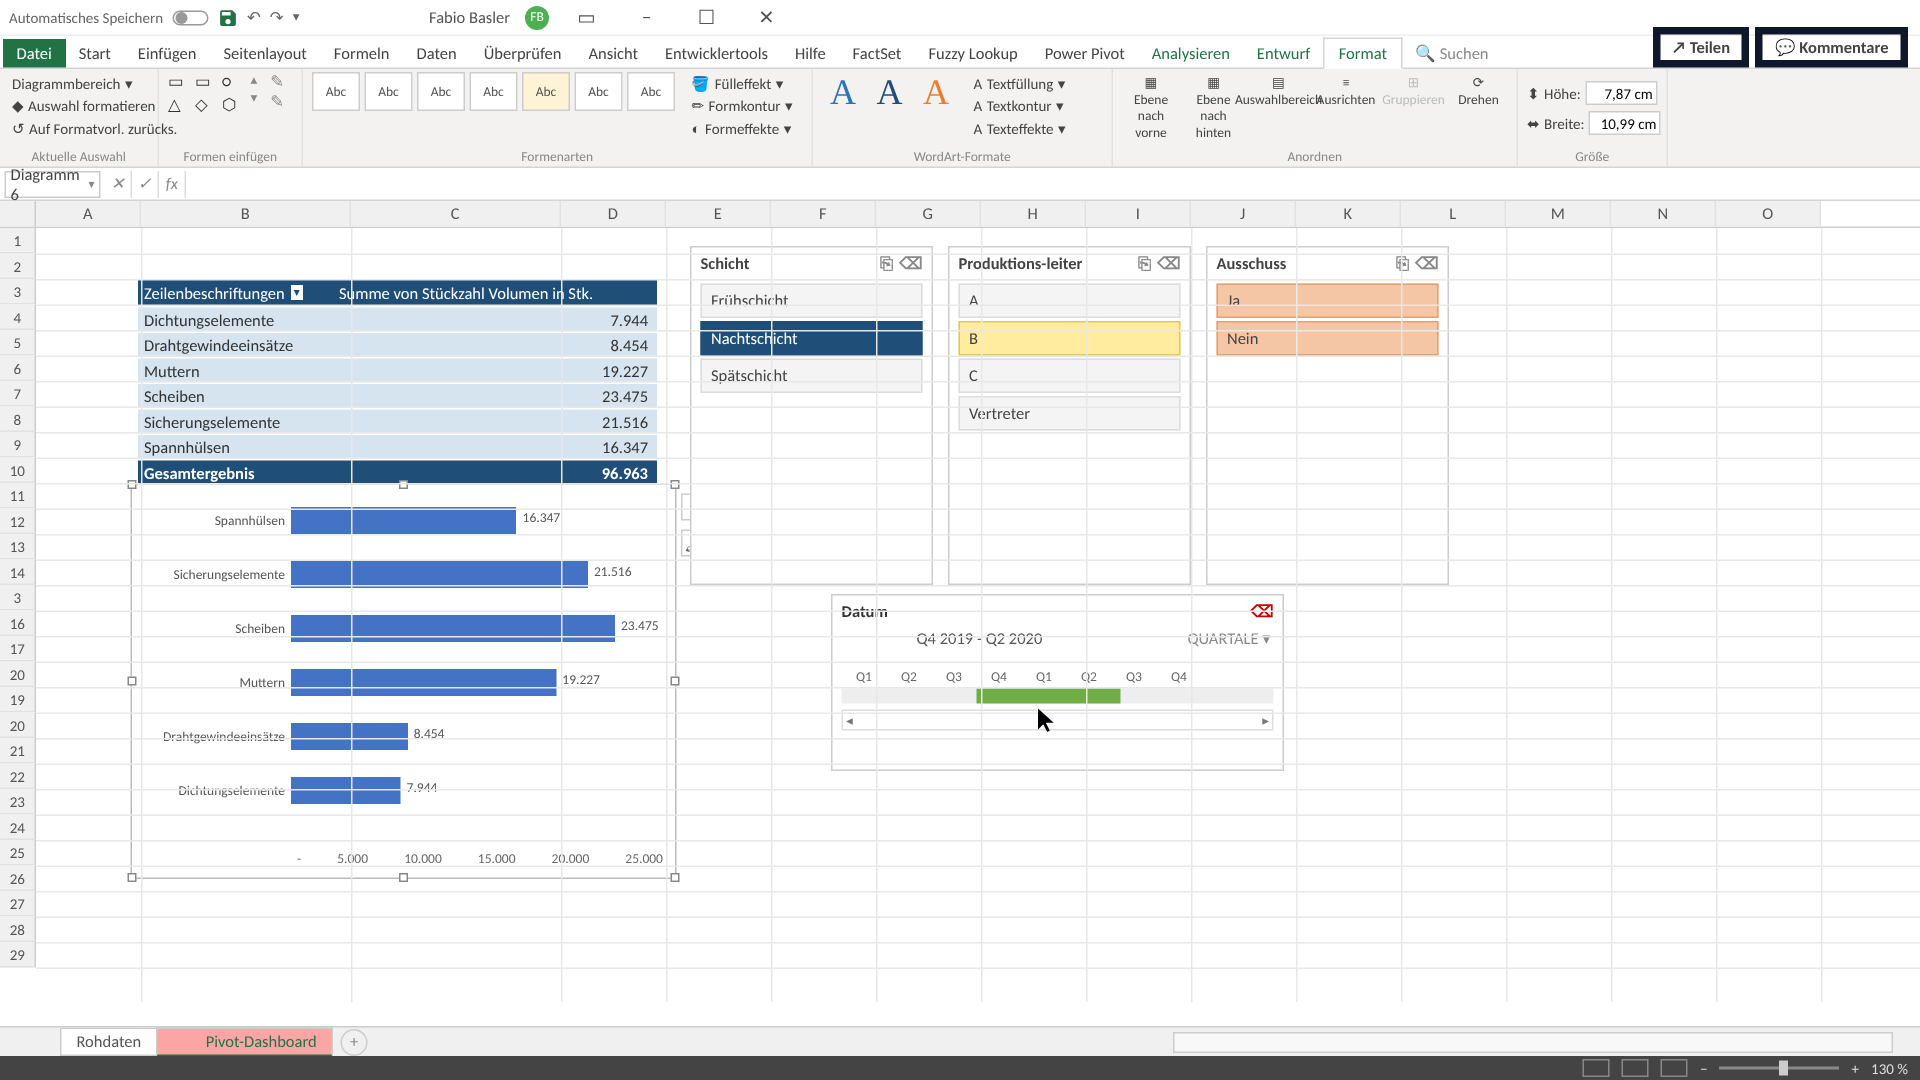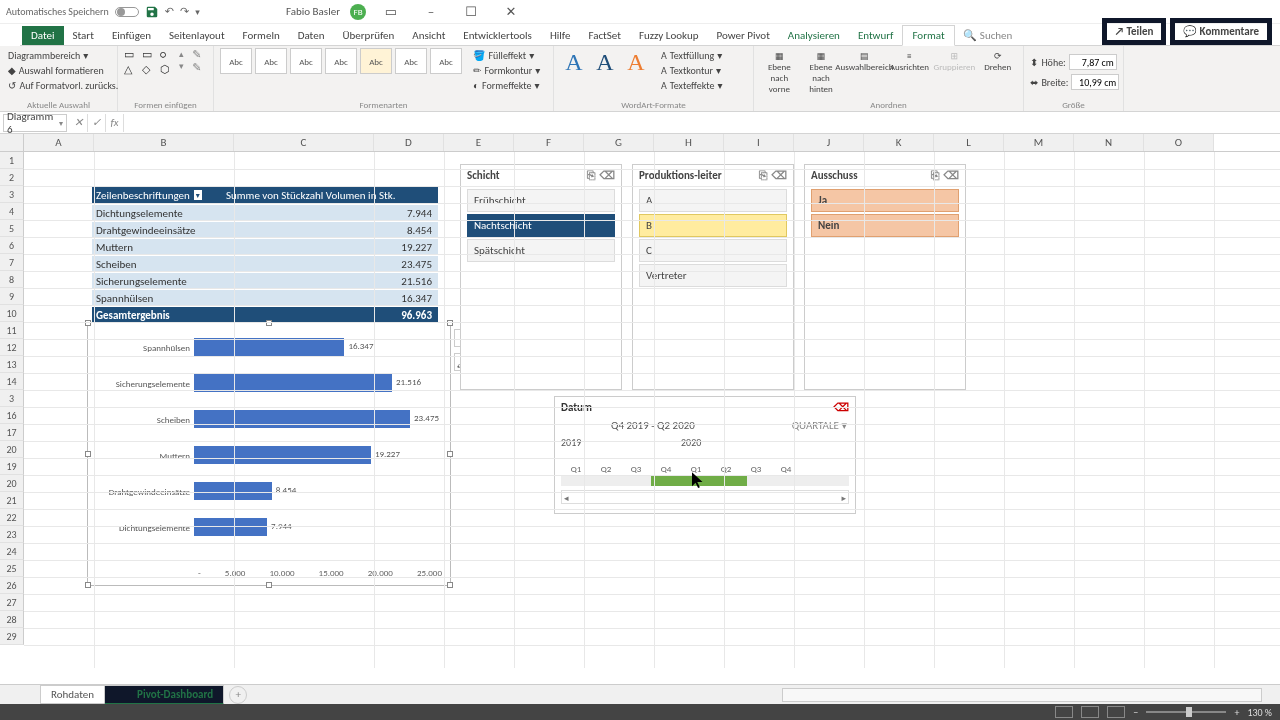--- a/index.html
+++ b/index.html
@@ -11,21 +11,21 @@
 .titlebar .center { flex: 1; text-align: center; font-size: 11px; color: #666; }
 .titlebar .right { display: flex; align-items: center; gap: 10px; font-size: 11px; color: #555; }
 .autosave-toggle { width: 24px; height: 10px; border: 1px solid #999; border-radius: 5px; position: relative; }
 .autosave-toggle::after { content: ""; position: absolute; width: 8px; height: 8px; border-radius: 50%; background: #999; top: 0; left: 1px; }
 .qat-icon { width: 14px; height: 14px; color: #217346; }
 .win-btn { width: 30px; height: 20px; display: flex; align-items: center; justify-content: center; color: #555; font-size: 13px; }
 .pivotchart-label { background: #e8f4ea; color: #217346; padding: 2px 8px; font-size: 11px; border-top: 2px solid #217346; }
 .user-badge { width: 16px; height: 16px; background: #4caf50; color: #fff; border-radius: 50%; display: inline-flex; align-items: center; justify-content: center; font-size: 9px; }
 
 
-.ribbon-tabs { height: 22px; display: flex; align-items: flex-end; border-bottom: 1px solid #d4d4d4; padding-left: 2px; margin-left: 20px; }
+.ribbon-tabs { height: 22px; display: flex; align-items: flex-end; border-bottom: 1px solid #d4d4d4; padding-left: 2px; }
 .ribbon-tab { padding: 3px 9px; font-size: 11px; color: #444; cursor: pointer; }
 .ribbon-tab.file { background: #217346; color: #fff; }
 .ribbon-tab.active { background: #fff; border: 1px solid #d4d4d4; border-bottom: 1px solid #fff; margin-bottom: -1px; }
 .ribbon-tab.context { color: #217346; }
 .ribbon-right { margin-left: auto; display: flex; gap: 4px; padding-right: 8px; }
 .ribbon-right-btn { border: 5px solid #0f172a; padding: 2px 8px; font-size: 11px; color: #444; font-weight: bold; }
 
 
 .ribbon-body { height: 66px; background: #f3f2f1; border-bottom: 1px solid #d4d4d4; display: flex; }
 .ribbon-group { border-right: 1px solid #e1e1e1; padding: 2px 6px; display: flex; flex-direction: column; position: relative; }
@@ -83,39 +83,39 @@
 .bar-val { position: absolute; top: 2px; font-size: 9px; color: #555; }
 .chart-xaxis { position: absolute; bottom: 4px; left: 110px; right: 8px; height: 14px; display: flex; justify-content: space-between; font-size: 9px; color: #666; }
 
 
 .slicer { position: absolute; background: #fff; border: 1px solid #ccc; }
 .slicer-hdr { height: 22px; display: flex; align-items: center; justify-content: space-between; padding: 0 6px; font-size: 11px; font-weight: bold; color: #444; border-bottom: 1px solid #eee; }
 .slicer-hdr-icons { display: flex; gap: 4px; color: #888; }
 .slicer-item { margin: 2px 6px; padding: 4px 6px; background: #f4f4f4; border: 1px solid #dcdcdc; font-size: 11px; color: #444; }
 .slicer-item.sel-blue { background: #1f4e79; color: #fff; border-color: #1f4e79; }
 .slicer-item.sel-yellow { background: #ffec9f; border-color: #e0c860; }
-.slicer-item.sel-orange { background: #f5c6a5; border-color: #e0a070; font-weight: bold; }
+.slicer-item.sel-orange { background: #f5c6a5; border-color: #e0a070; }
 
 
 .timeline { position: absolute; left: 530px; top: 244px; width: 302px; height: 118px; background: #fff; border: 1px solid #ccc; }
 .tl-hdr { height: 20px; display: flex; align-items: center; justify-content: space-between; padding: 0 6px; font-size: 11px; font-weight: bold; }
 .tl-range { padding: 2px 8px; font-size: 11px; color: #555; display: flex; justify-content: space-between; margin-left: 48px; }
 .tl-years { display: flex; padding: 2px 6px; font-size: 10px; color: #555; }
 .tl-year1 { width: 120px; }
 .tl-qs { display: flex; padding: 0 6px; gap: 0; }
 .tl-q { width: 30px; font-size: 9px; text-align: center; color: #666; margin-top: 12px; }
 .tl-track { margin: 2px 6px; height: 10px; background: #eee; position: relative; }
 .tl-sel { position: absolute; top: 0; bottom: 0; background: #70ad47; }
 .tl-scroll { height: 14px; margin: 4px 6px 2px; border: 1px solid #ddd; position: relative; display: flex; align-items: center; justify-content: space-between; padding: 0 2px; font-size: 9px; color: #777; }
 .cursor-arrow { position: absolute; left: 668px; top: 320px; width: 14px; height: 18px; pointer-events: none; z-index: 99; }
 
 
 .sheettabs { position: absolute; bottom: 16px; left: 0; right: 0; height: 20px; background: #f0f0f0; border-top: 1px solid #ccc; display: flex; align-items: center; padding-left: 40px; }
 .sheettab { padding: 2px 10px; font-size: 11px; border: 1px solid #ccc; background: #fff; margin-right: -1px; color: #555; }
-.sheettab.active { background: #0f172a; border-bottom: 2px solid #217346; font-weight: bold; color: #217346; padding-left: 32px; }
+.sheettab.active { background: #fca5a5; border-bottom: 2px solid #217346; font-weight: normal; color: #217346; padding-left: 32px; }
 .addsheet { width: 18px; height: 18px; border: 1px solid #ccc; border-radius: 50%; margin-left: 6px; display: flex; align-items: center; justify-content: center; color: #888; }
 .hscroll { position: absolute; right: 18px; height: 14px; width: 480px; border: 1px solid #ccc; background: #f8f8f8; }
 
 
 .statusbar { position: absolute; bottom: 0; left: 0; right: 0; height: 16px; background: #444; display: flex; align-items: center; justify-content: flex-end; padding: 0 8px; gap: 8px; color: #ddd; font-size: 10px; }
 .view-btn { width: 18px; height: 12px; border: 1px solid #888; }
 .zoom-slider { width: 80px; height: 2px; background: #888; position: relative; }
 .zoom-slider::after { content: ""; position: absolute; width: 6px; height: 10px; background: #ccc; top: -4px; left: 50%; }
 </style>
 </head>
@@ -160,21 +160,21 @@
   <div class="ribbon-tab context">Entwurf</div>
   <div class="ribbon-tab active context">Format</div>
   <div class="ribbon-tab" style="color:#888">🔍 <span>Suchen</span></div>
   <div class="ribbon-right">
     <div class="ribbon-right-btn">↗ <span>Teilen</span></div>
     <div class="ribbon-right-btn">💬 <span>Kommentare</span></div>
   </div>
 </div>
 
 <div class="ribbon-body">
-  <div class="ribbon-group" style="width:118px">
+  <div class="ribbon-group" style="width:106px">
     <div class="ribbon-small-row"><span>Diagrammbereich</span> ▾</div>
     <div class="ribbon-small-row">◆ <span>Auswahl formatieren</span></div>
     <div class="ribbon-small-row">↺ <span>Auf Formatvorl. zurücks.</span></div>
     <div class="ribbon-group-label">Aktuelle Auswahl</div>
   </div>
   <div class="ribbon-group" style="width:96px">
     <div class="ribbon-group-ctrls">
       <div style="display:grid;grid-template-columns:repeat(3,16px);gap:2px">
         <span>▭</span>
           <span>▭</span>
@@ -464,24 +464,20 @@
     </div>
 
     <div class="timeline">
       <div class="tl-hdr">
           <span>Datum</span>
           <span style="color:#c00">⌫</span>
         </div>
       <div class="tl-range">
           <span>Q4 2019 - Q2 2020</span>
           <span style="color:#888"><span>QUARTALE</span> ▾</span>
-        </div>
-      <div class="tl-years">
-          <div class="tl-year1">2019</div>
-          <div>2020</div>
         </div>
       <div class="tl-qs" id="tlqs">
           <div class="tl-q">Q1</div>
           <div class="tl-q">Q2</div>
           <div class="tl-q">Q3</div>
           <div class="tl-q">Q4</div>
           <div class="tl-q">Q1</div>
           <div class="tl-q">Q2</div>
           <div class="tl-q">Q3</div>
           <div class="tl-q">Q4</div>

